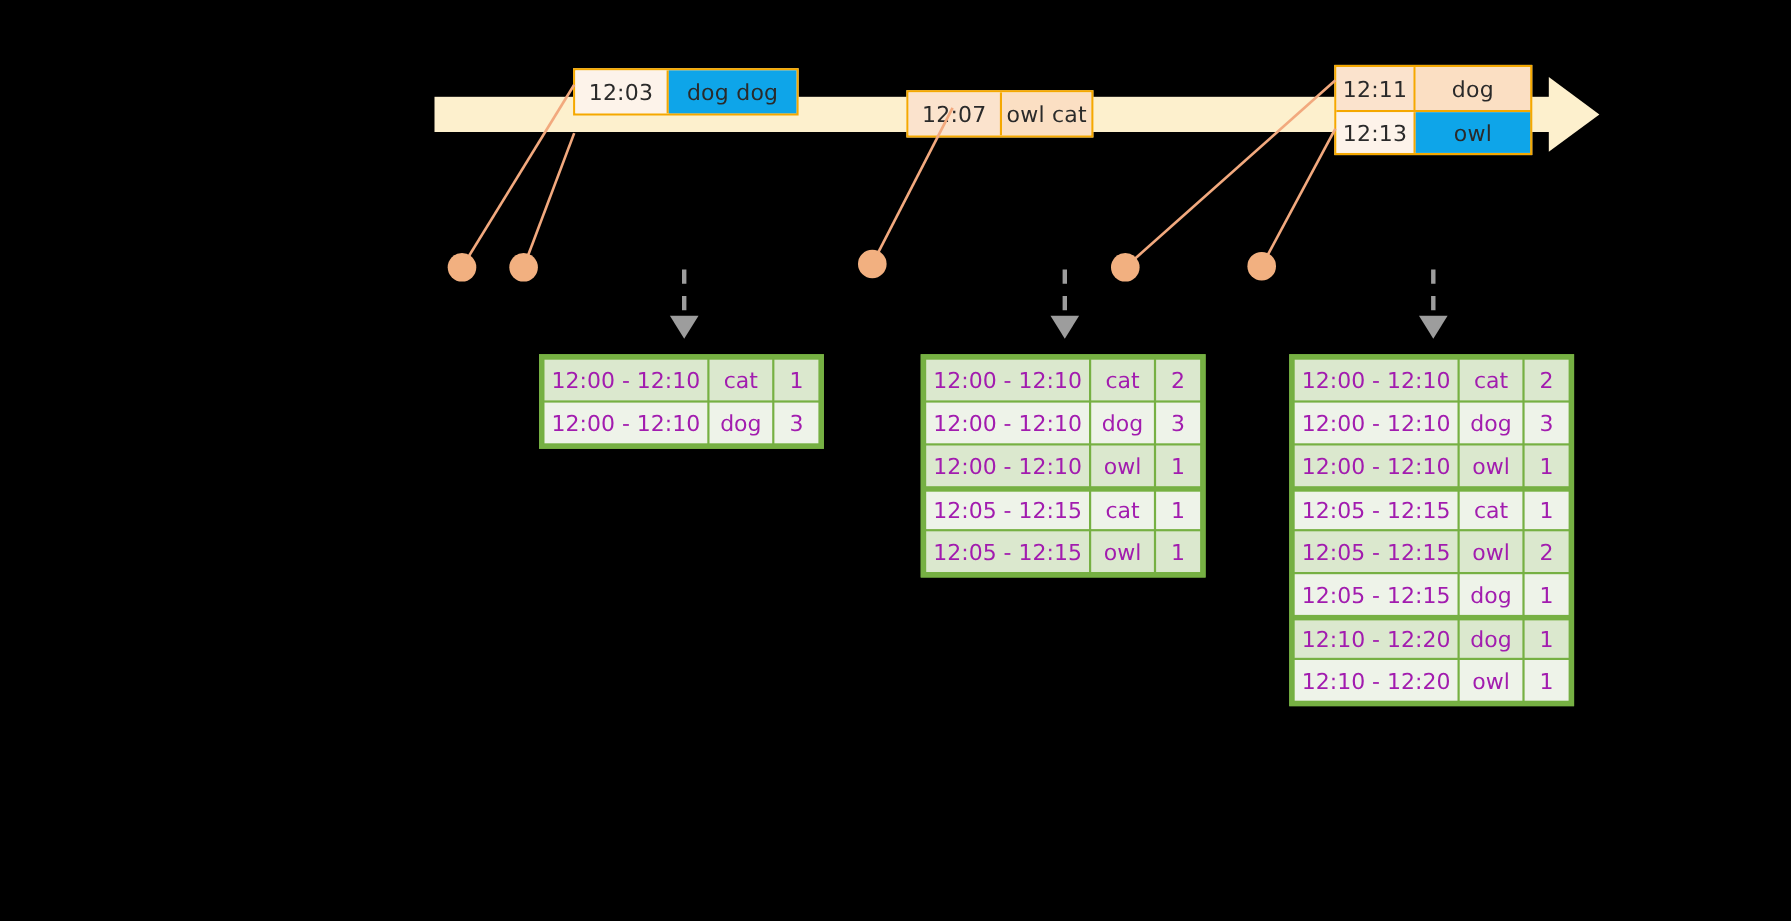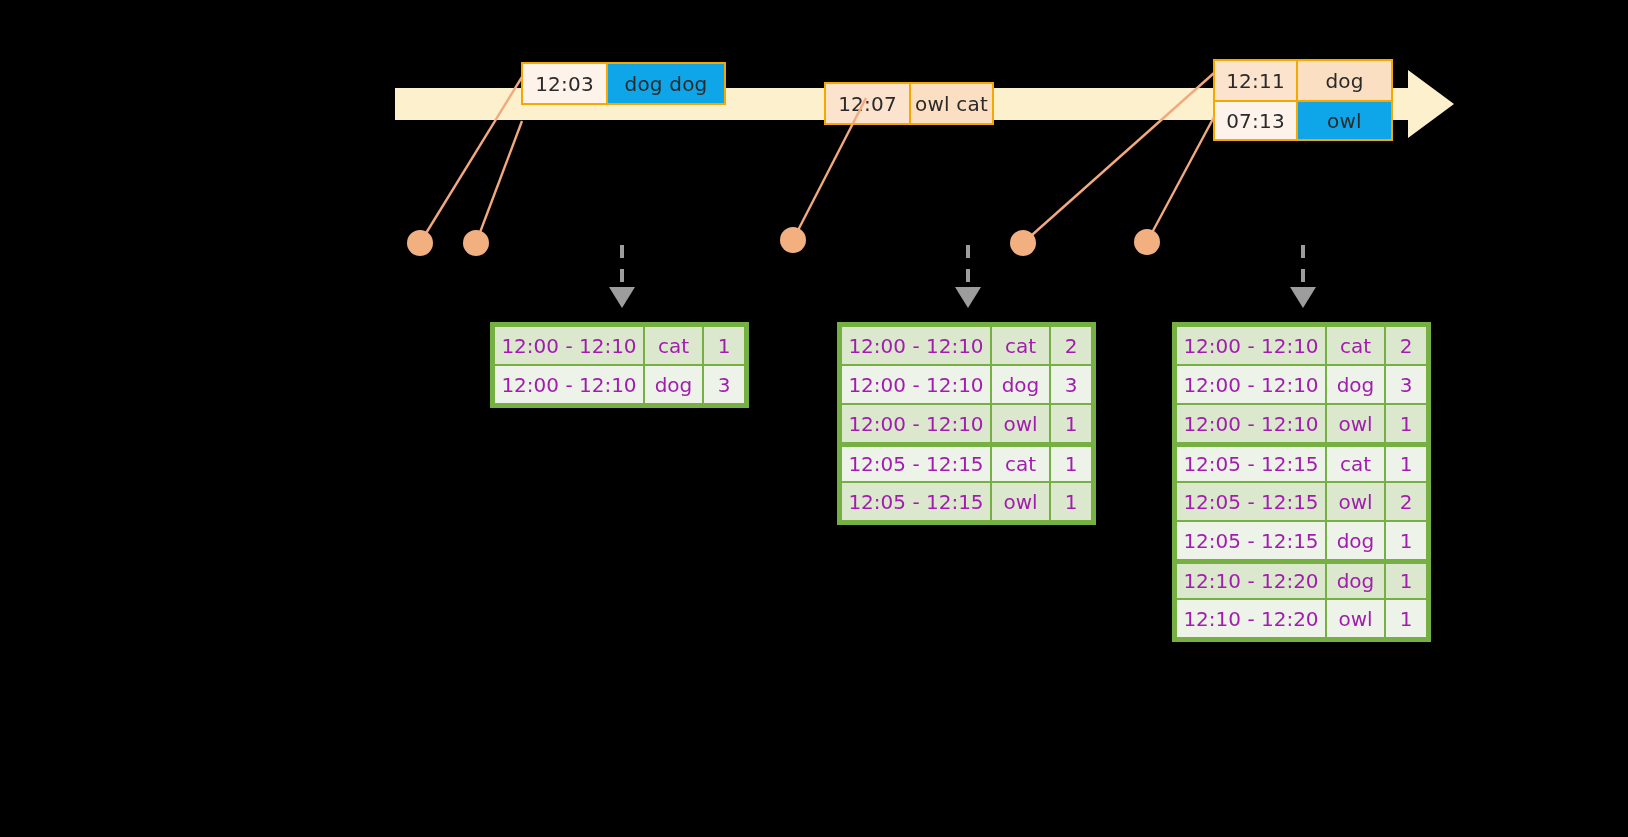--- a/index.html
+++ b/index.html
@@ -73,21 +73,21 @@
   .evt-cell.time { width: 85px; border-right: 2px solid #f5a800; }
   .evt-cell.words { flex: 1; }
   .evt-row.shade-a .evt-cell.time  { background: #fbe3cd; }
   .evt-row.shade-a .evt-cell.words { background: #fbdfc3; }
   .evt-row.shade-b .evt-cell.time  { background: #fdf3ea; }
   .evt-row.shade-b .evt-cell.words { background: #0ea5e9; }
 
   #evt-1 { left: 521px; top: 62px;  width: 205px; }
   #evt-2 { left: 824px; top: 82px;  width: 170px; }
   #evt-3 { left: 1213px; top: 59px; width: 180px; }
-  #evt-3 .evt-cell.time { width: 83px; }
+  #evt-3 .evt-cell.time { width: 72px; }
 
   
   .tbl {
     position: absolute;
     border: 4px solid #76b043;
     box-sizing: border-box;
     background: #76b043;
   }
   .tbl-row {
     display: flex;
@@ -139,21 +139,21 @@
           <div class="evt-cell time">12:07</div>
           <div class="evt-cell words">owl cat</div>
         </div>
       </div>
       <div class="evt" id="evt-3">
         <div class="evt-row shade-a">
           <div class="evt-cell time">12:11</div>
           <div class="evt-cell words">dog</div>
         </div>
         <div class="evt-row shade-b">
-          <div class="evt-cell time">07:13</div>
+          <div class="evt-cell time">12:13</div>
           <div class="evt-cell words">owl</div>
         </div>
       </div>
     </div>
 
   <div id="result-tables">
       <div class="tbl" id="tbl-1">
         <div class="tbl-row shade-a">
           <div class="tbl-cell win">12:00 - 12:10</div>
           <div class="tbl-cell word">cat</div>

